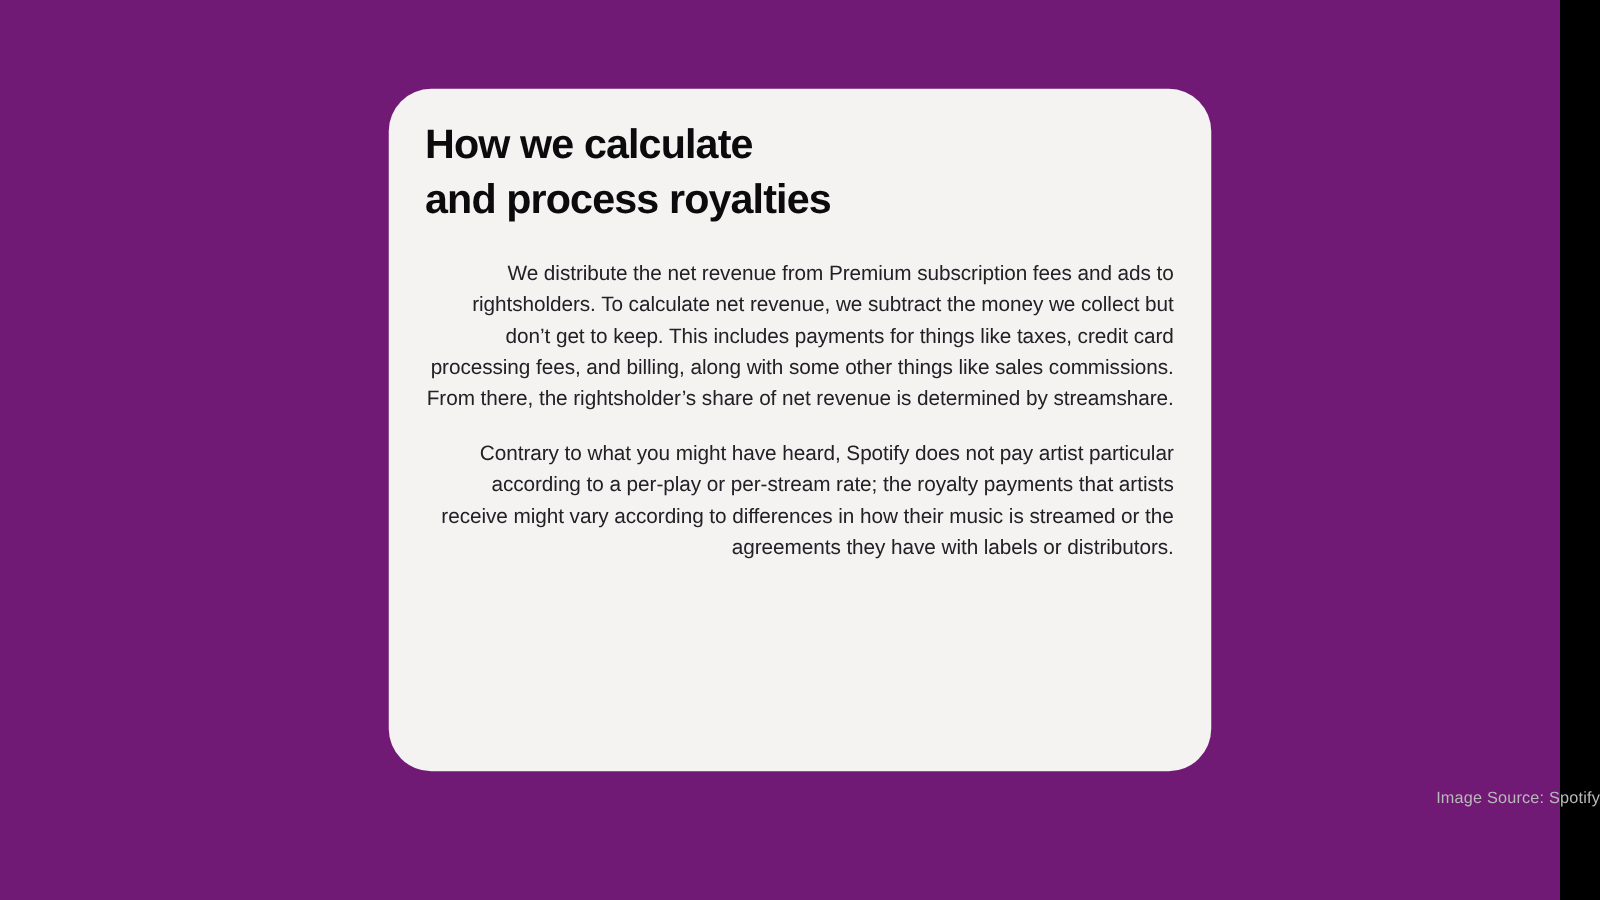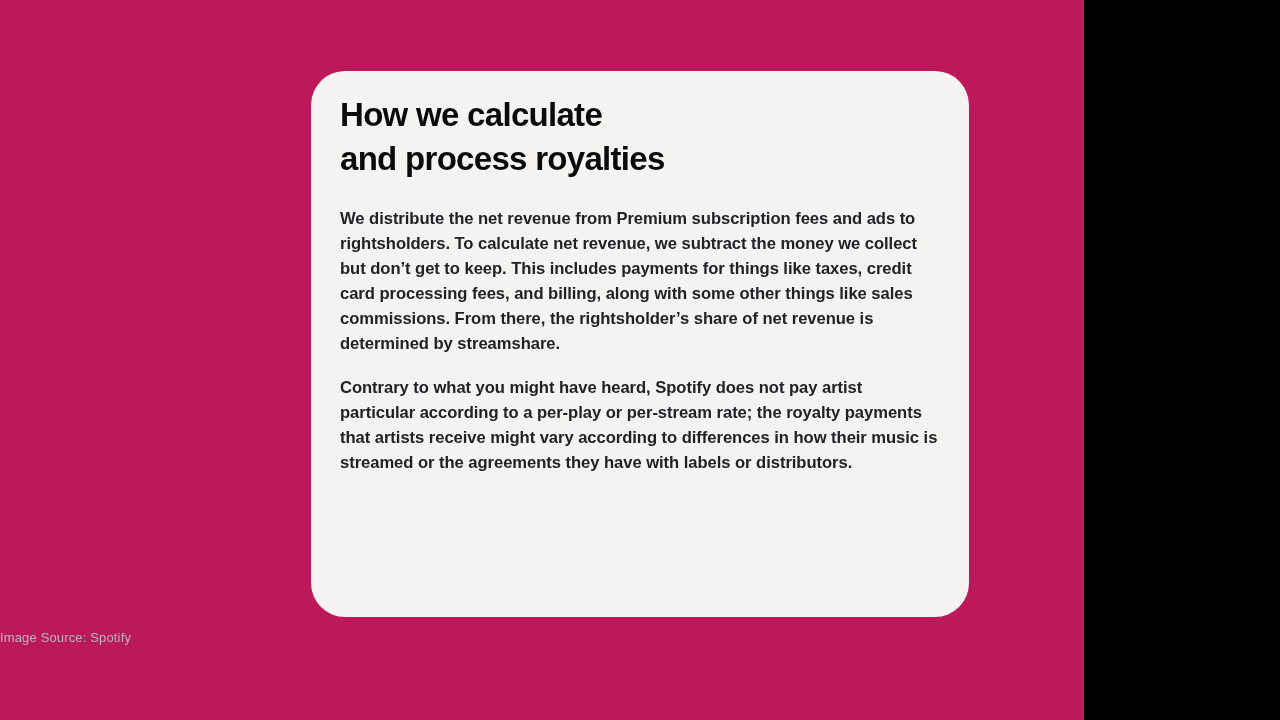--- a/index.html
+++ b/index.html
@@ -9,23 +9,23 @@
   body {
     width: 1280px;
     height: 720px;
     background: #000000;
     font-family: "Liberation Sans", sans-serif;
     overflow: hidden;
   }
 
   .stage {
     position: relative;
-    width: 1084px;
+    width: 1248px;
     height: 720px;
-    background: #be185d;
+    background: #701a75;
   }
 
   .card {
     position: absolute;
     left: 311px;
     top: 71px;
     width: 658px;
     height: 546px;
     background: #f4f3f2;
     border-radius: 34px;
@@ -50,36 +50,37 @@
   .card-body {
     margin-top: 25px;
   }
 
   .card-paragraph {
     margin: 0 0 19px 0;
     padding: 0;
     font-family: "Liberation Sans", sans-serif;
     font-size: 16.6px;
     line-height: 25px;
-    font-weight: 700;
+    font-weight: 400;
     letter-spacing: -0.05px;
     color: #212126;
     max-width: 604px;
+    text-align: right;
   }
 
   .card-paragraph:last-child {
     margin-bottom: 0;
   }
 
   .caption {
     position: absolute;
     left: 0;
     top: 629px;
     width: 1280px;
-    text-align: left;
+    text-align: right;
     font-family: "Liberation Sans", sans-serif;
     font-size: 13px;
     line-height: 18px;
     font-weight: 400;
     letter-spacing: 0.15px;
     color: #b9b9b9;
   }
 </style>
 </head>
 <body>

